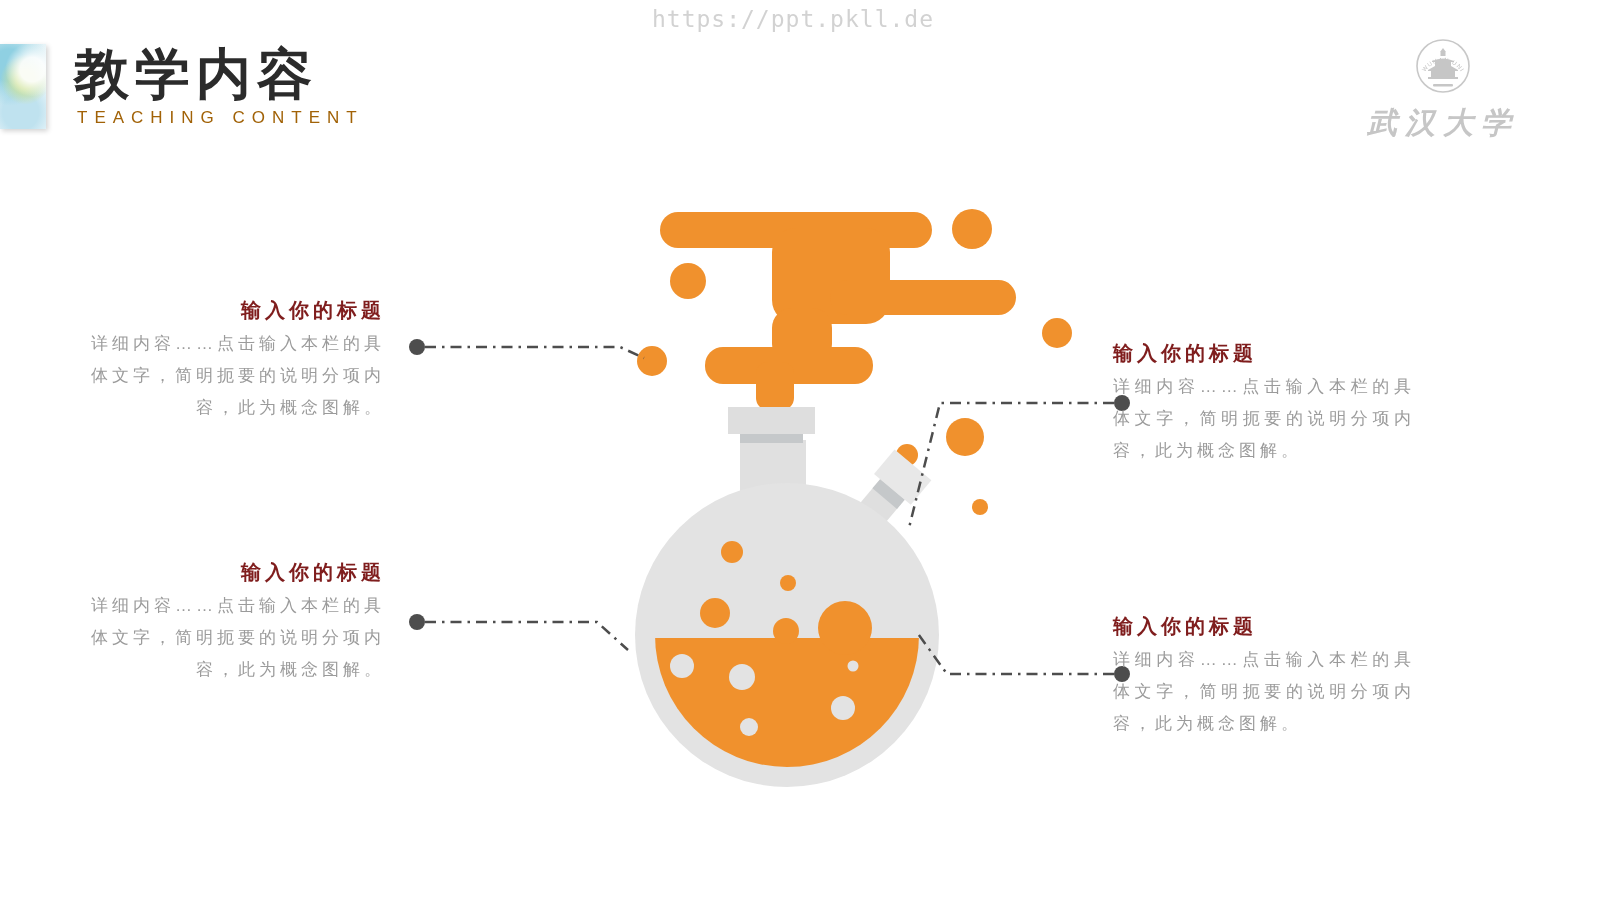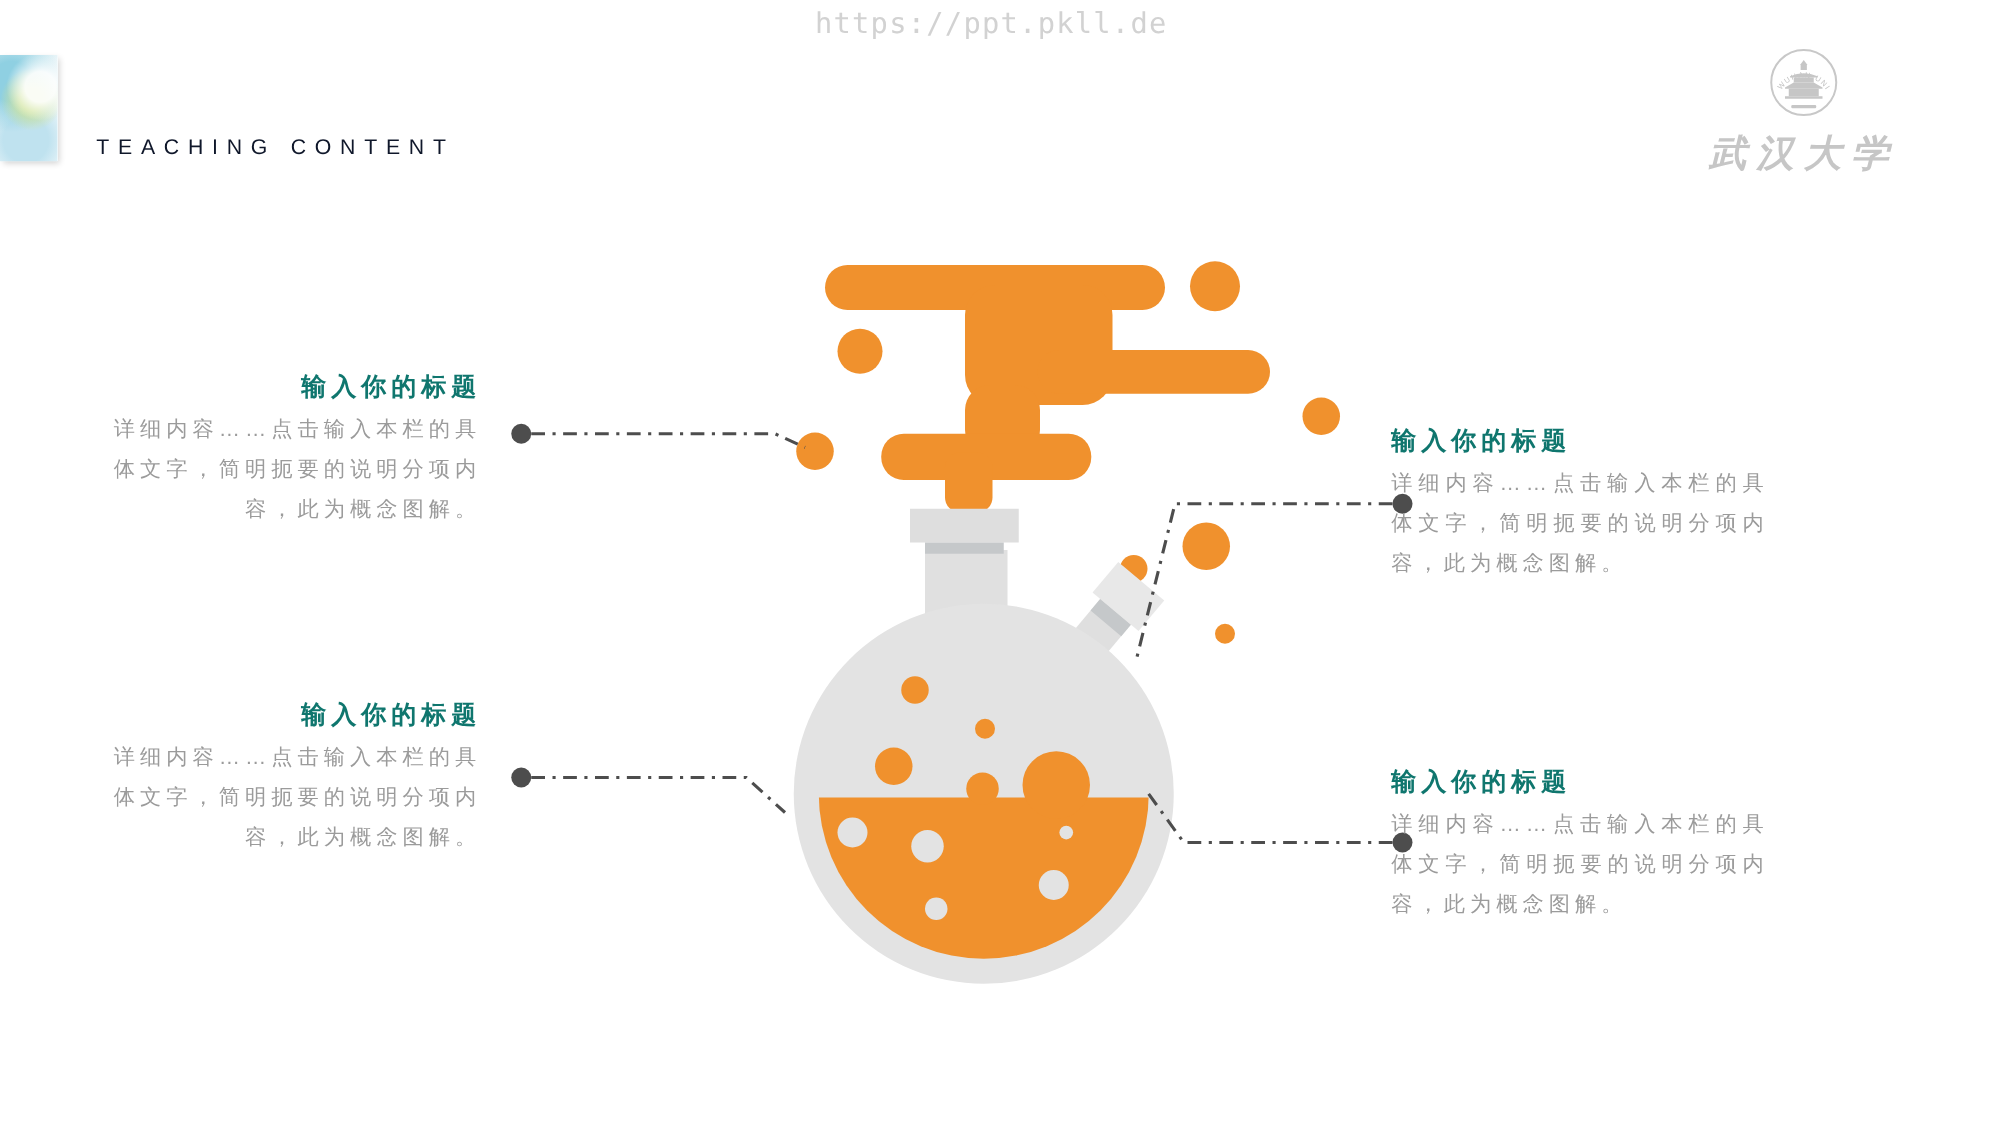--- a/index.html
+++ b/index.html
@@ -23,28 +23,28 @@
       radial-gradient(circle at 45% 80%, #bfe2ef 0 25%, rgba(191,226,239,0) 60%),
       linear-gradient(160deg,#dff0f5 0%,#ffffff 70%);
     box-shadow:2px 2px 5px rgba(0,0,0,.18);
   }
   .page-title{
     position:absolute;left:74px;top:38px;
     font-size:55px;font-weight:900;color:#2b2b2b;letter-spacing:6px;white-space:nowrap;
   }
   .page-subtitle{
     position:absolute;left:77px;top:108px;
-    font-size:17px;color:#0f172a;letter-spacing:7px;white-space:nowrap;
+    font-size:17px;color:#a16207;letter-spacing:7px;white-space:nowrap;
   }
   
   .whu{position:absolute;left:1340px;top:28px;width:220px;height:130px;}
   
   .callout{position:absolute;width:302px;}
   .callout .c-title{
-    font-size:20px;font-weight:700;color:#0f766e;letter-spacing:4px;line-height:28px;margin-bottom:4px;
+    font-size:20px;font-weight:700;color:#7f1d1d;letter-spacing:4px;line-height:28px;margin-bottom:4px;
   }
   .callout .c-body{
     font-size:17px;color:#9b9b9b;letter-spacing:4px;line-height:32px;text-align:justify;
   }
   .callout.left{text-align:right;}
   .callout.left .c-body{text-align:right;}
   .callout.right{text-align:left;}
   .co-tl{left:83px;top:296px;}
   .co-bl{left:83px;top:558px;}
   .co-tr{left:1113px;top:339px;}
@@ -52,20 +52,21 @@
   .art{position:absolute;left:0;top:0;}
 </style>
 </head>
 <body>
 
 <div class="slide">
 
   <div class="watermark">https://ppt.pkll.de</div>
 
   <div class="logo-square"></div>
+  <div class="page-title">教学内容</div>
   <div class="page-subtitle">TEACHING CONTENT</div>
 
   <svg class="whu" viewBox="0 0 220 130">
     <g>
       <circle cx="103" cy="38" r="26" fill="none" stroke="#c8c8c8" stroke-width="1.6"></circle>
       <path id="whuArc" d="M 84 46 A 21 21 0 0 1 122 46" fill="none"></path>
       <text font-size="6" fill="#c2c2c2" letter-spacing="1">
         <textPath href="#whuArc" startOffset="2">WUHAN UNIVERSITY</textPath>
       </text>
 

